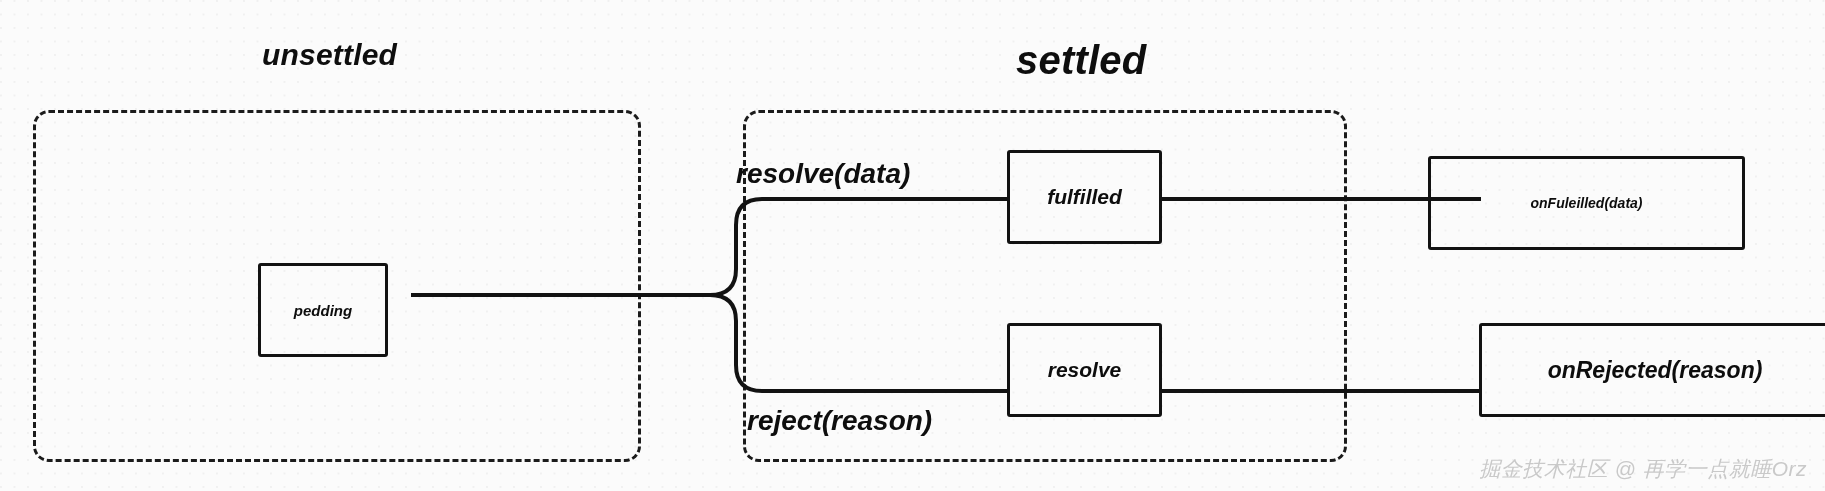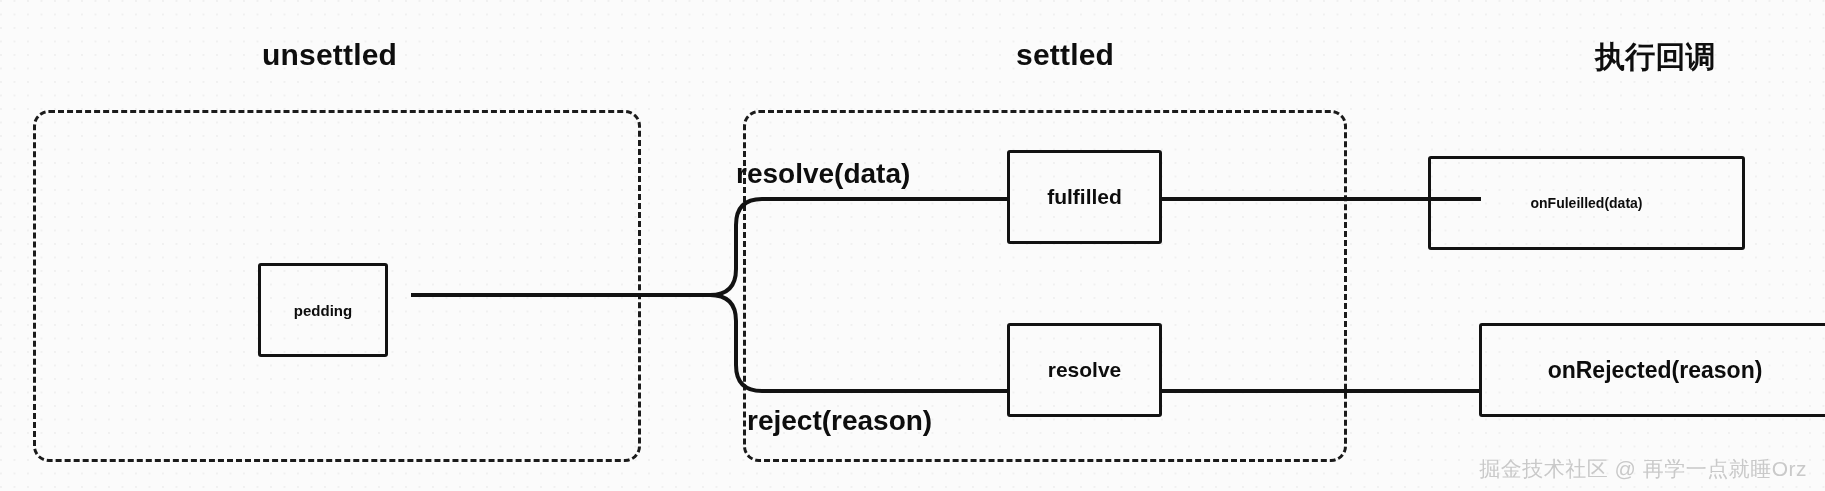--- a/index.html
+++ b/index.html
@@ -10,37 +10,38 @@
   #canvas {
     position: relative;
     width: 1825px;
     height: 491px;
     background-color: #fbfbfb;
     background-image:
       radial-gradient(circle at 1px 1px, rgba(0,0,0,0.045) 1.1px, transparent 1.2px);
     background-size: 13.5px 13.5px;
     overflow: hidden;
     font-family: "Liberation Sans", "DejaVu Sans", sans-serif;
+    font-style: italic;
   }
 
   
   .section-title {
     position: absolute;
     font-weight: bold;
     color: #0e0e0e;
     white-space: nowrap;
     letter-spacing: 0.2px;
   }
   #title-unsettled {
     left: 262px; top: 38px;
     font-size: 30px;
   }
   #title-settled {
     left: 1016px; top: 38px;
-    font-size: 30px;
+    font-size: 40px;
   }
   #title-callback {
     left: 1595px; top: 37px;
     font-size: 30px;
   }
 
   
   .group-box {
     position: absolute;
     border: 3px dashed #1b1b1b;
@@ -136,21 +137,20 @@
 </head>
 <body>
 
 <div id="canvas">
 
   <div class="group-box" id="group-unsettled"></div>
   <div class="group-box" id="group-settled"></div>
 
   <div class="section-title" id="title-unsettled">unsettled</div>
   <div class="section-title" id="title-settled">settled</div>
-  <div class="section-title" id="title-callback">执行回调</div>
 
   <svg id="wires" viewBox="0 0 1825 491" width="1825" height="491" xmlns="http://www.w3.org/2000/svg">
 
     <line x1="411" y1="295" x2="710" y2="295"></line>
 
     <path d="M 710 295 Q 736 295 736 269 L 736 225 Q 736 199 762 199 L 1009 199"></path>
 
     <path d="M 710 295 Q 736 295 736 321 L 736 365 Q 736 391 762 391 L 1009 391"></path>
 
     <line x1="1160" y1="199" x2="1481" y2="199"></line>

